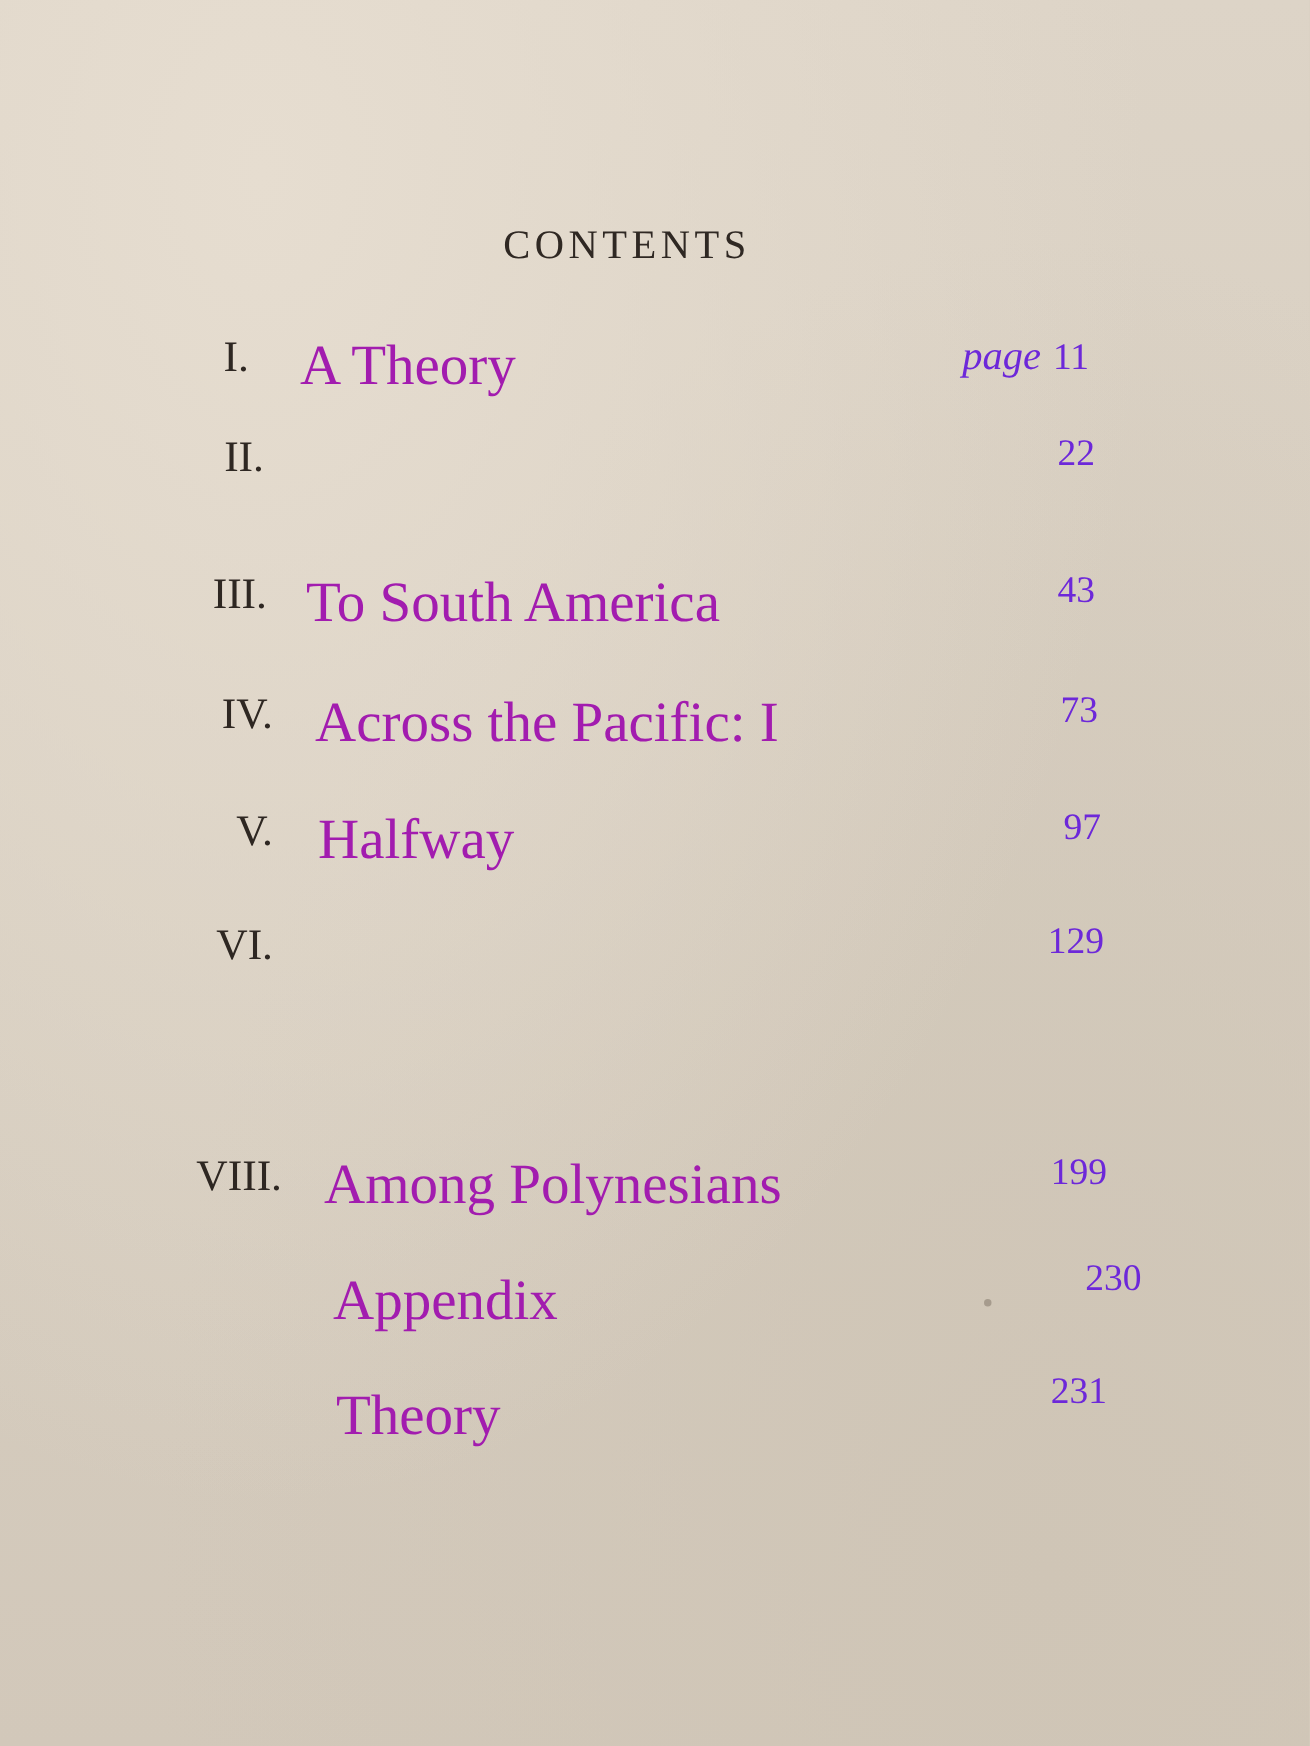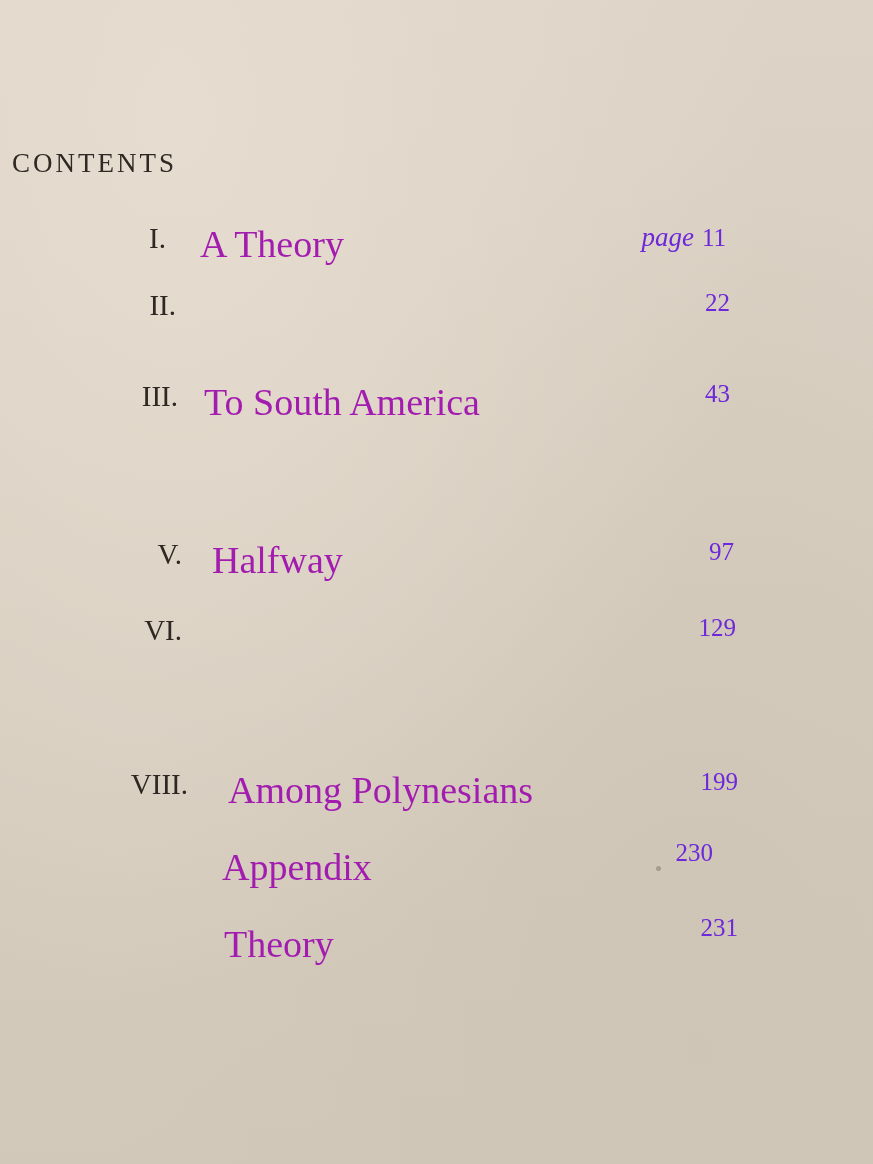--- a/index.html
+++ b/index.html
@@ -10,23 +10,22 @@
       radial-gradient(ellipse at 20% 10%, #e6ddd0 0%, rgba(230,221,208,0) 60%),
       radial-gradient(ellipse at 80% 90%, #cfc5b6 0%, rgba(207,197,182,0) 60%),
       linear-gradient(180deg, #ddd4c7 0%, #d6cdbf 55%, #d2c8ba 100%);
     font-family: "Liberation Serif", "DejaVu Serif", serif;
     color: #2b2420;
     position: relative;
   }
   .page { position: absolute; inset: 0; }
   .heading {
     position: absolute; top: 148px; left: 0; width: 836px;
-    font-size: 27px; letter-spacing: 3px;
+    text-align: center; font-size: 27px; letter-spacing: 3px;
     color: #2f2823;
-    margin-left: 12px;
   }
   .entry { position: absolute; left: 0; width: 873px; height: 44px; }
   .num {
     position: absolute; width: 180px; text-align: right;
     font-size: 29px; color: #2e2722;
   }
   .title {
     position: absolute; font-size: 38px; color: #a21caf; white-space: nowrap;
   }
   .pg {
@@ -52,42 +51,47 @@
     <span class="num" style="left:-4px">II.</span>
     <span class="pg" style="left:590px">22</span>
   </div>
 
   <div class="entry" style="top:380px">
     <span class="num" style="left:-2px">III.</span>
     <span class="title" style="left:204px">To South America</span>
     <span class="pg" style="left:590px">43</span>
   </div>
 
+  <div class="entry" style="top:460px">
+    <span class="num" style="left:2px">IV.</span>
+    <span class="title" style="left:210px">Across the Pacific: I</span>
+    <span class="pg" style="left:592px">73</span>
+  </div>
 
   <div class="entry" style="top:538px">
     <span class="num" style="left:2px">V.</span>
     <span class="title" style="left:212px">Halfway</span>
     <span class="pg" style="left:594px">97</span>
   </div>
 
   <div class="entry" style="top:614px">
     <span class="num" style="left:2px">VI.</span>
     <span class="pg" style="left:596px">129</span>
   </div>
 
 
   <div class="entry" style="top:768px">
     <span class="num" style="left:8px">VIII.</span>
-    <span class="title" style="left:228px">Among Polynesians</span>
+    <span class="title" style="left:216px">Among Polynesians</span>
     <span class="pg" style="left:598px">199</span>
   </div>
 
   <div class="entry" style="top:845px">
     <span class="title" style="left:222px">Appendix</span>
-    <span class="pg" style="left:573px; top:-6px">230</span>
+    <span class="pg" style="left:621px; top:-6px">230</span>
   </div>
 
   <div class="entry" style="top:922px">
     <span class="title" style="left:224px">Theory</span>
     <span class="pg" style="left:598px; top:-8px">231</span>
   </div>
 
   <div class="speck" style="left:656px; top:866px"></div>
 </div>
 

